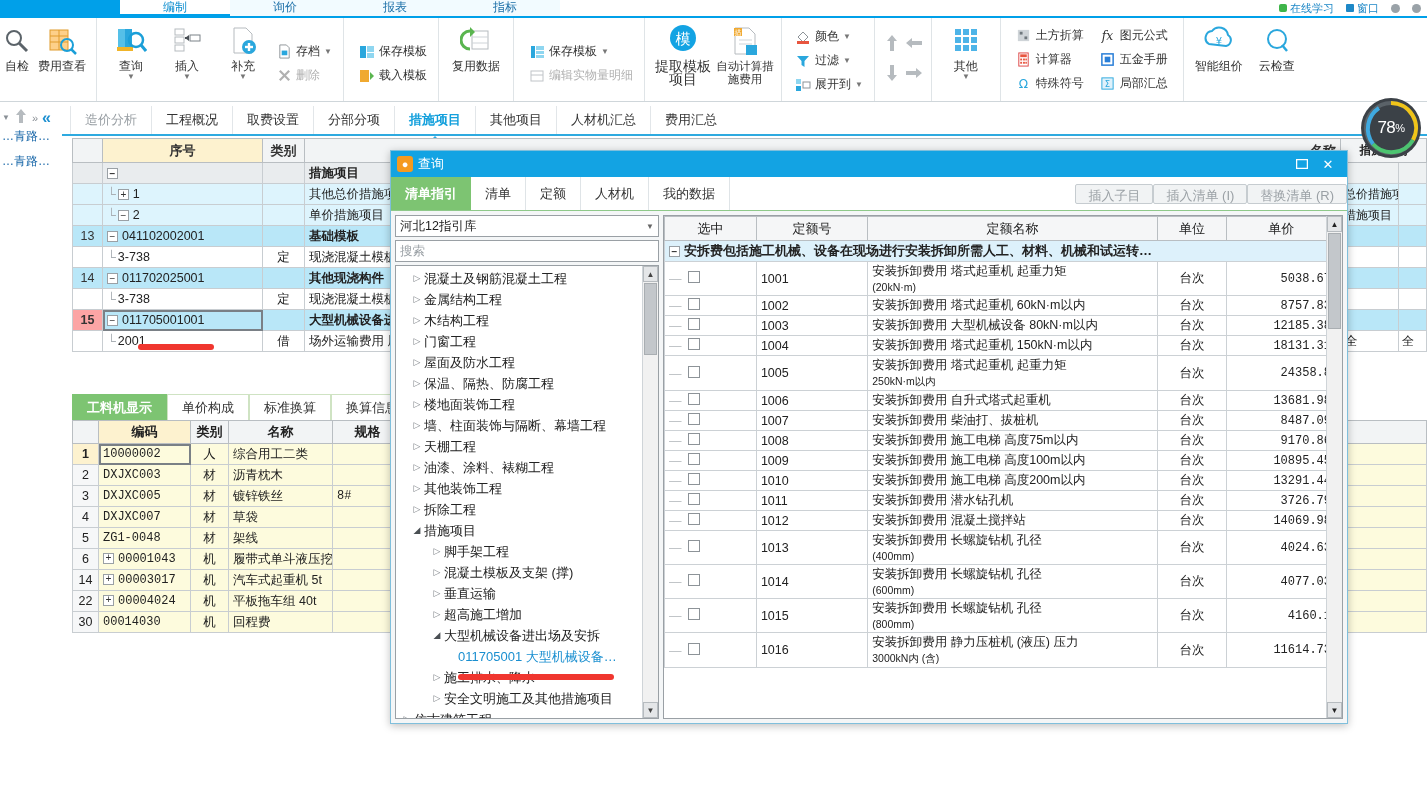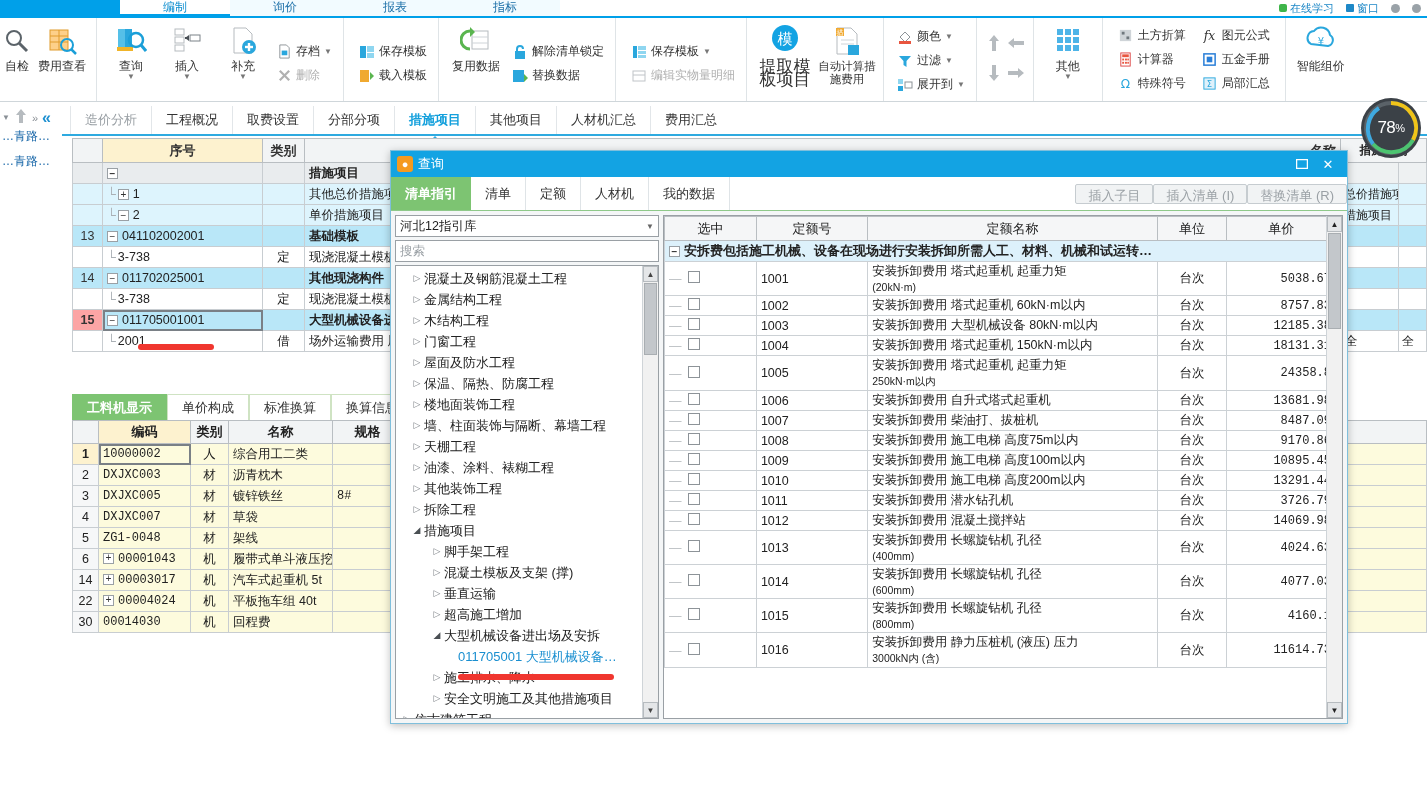--- a/index.html
+++ b/index.html
@@ -340,40 +340,20 @@
           <svg width="32" height="32" viewBox="0 0 32 32">
             <rect x="12" y="6" width="16" height="18" fill="#fff" stroke="#b6bbbf"></rect>
             <line x1="12" y1="12" x2="28" y2="12" stroke="#cfd4d8"></line>
               <line x1="12" y1="18" x2="28" y2="18" stroke="#cfd4d8"></line>
             <path d="M10 6 a9 9 0 0 0 0 18" fill="none" stroke="#5ab54f" stroke-width="3"></path>
             <path d="M10 2 l5 5 l-5 5 z" fill="#5ab54f"></path>
           </svg>
         </span>
         <span class="lbl">复用数据</span>
       </div>
-      <div class="col-small" style="padding-top:12px;">
-        <div class="small-btn">
-          <span class="sico">
-            <svg width="16" height="16" viewBox="0 0 16 16">
-                <rect x="3" y="7" width="10" height="8" fill="#2aa7dd"></rect>
-                <path d="M5 7 V5 a3 3 0 0 1 6 0" fill="none" stroke="#2aa7dd" stroke-width="2"></path>
-              </svg>
-          </span>
-          <span>解除清单锁定</span>
-        </div>
-        <div class="small-btn">
-          <span class="sico">
-            <svg width="16" height="16" viewBox="0 0 16 16">
-                <rect x="1" y="2" width="11" height="12" fill="#2aa7dd"></rect>
-                <path d="M12 6 l4 4 l-4 4 z" fill="#5ab54f"></path>
-              </svg>
-          </span>
-          <span>替换数据</span>
-        </div>
-      </div>
     </div>
 
     <div class="rgroup">
       <div class="col-small" style="padding-top:12px; padding-left:6px;">
         <div class="small-btn">
           <span class="sico">
             <svg width="16" height="16" viewBox="0 0 16 16">
                 <rect x="2" y="2" width="4" height="12" fill="#2aa7dd"></rect>
                 <rect x="7" y="2" width="8" height="4" fill="#8fd6f0"></rect>
                 <rect x="7" y="7" width="8" height="3" fill="#8fd6f0"></rect>
@@ -396,21 +376,21 @@
     </div>
 
     <div class="rgroup">
       <div class="big-btn" style="width:64px;">
         <span class="ico">
           <svg width="34" height="34" viewBox="0 0 34 34">
               <circle cx="17" cy="14" r="13" fill="#13a3e3"></circle>
               <text x="17" y="20" font-size="15" fill="#fff" text-anchor="middle" font-family="DejaVu Sans">模</text>
             </svg>
         </span>
-        <span class="lbl two" style="font-size:17px;">提取模板项目</span>
+        <span class="lbl two" style="font-size:14px;">提取模板项目</span>
       </div>
       <div class="big-btn" style="width:60px;">
         <span class="ico">
           <svg width="32" height="32" viewBox="0 0 32 32">
             <path d="M6 3 h14 l6 6 v20 h-20 z" fill="#fff" stroke="#b6bbbf"></path>
             <rect x="5" y="3" width="8" height="8" fill="#f0a930"></rect>
             <text x="9" y="10" font-size="7" fill="#fff" text-anchor="middle" font-family="DejaVu Sans">措</text>
             <line x1="10" y1="15" x2="23" y2="15" stroke="#cfd4d8"></line>
               <line x1="10" y1="19" x2="23" y2="19" stroke="#cfd4d8"></line>
             <rect x="17" y="20" width="11" height="10" fill="#2aa7dd"></rect>
@@ -563,20 +543,29 @@
     <div class="rgroup">
       <div class="big-btn" style="width:58px;">
         <span class="ico">
           <svg width="32" height="30" viewBox="0 0 32 30">
               <path d="M6 18 a7 7 0 0 1 3 -13 a9 9 0 0 1 16 4 a6 6 0 0 1 -2 11 z" fill="none" stroke="#2aa7dd" stroke-width="2"></path>
               <text x="16" y="19" font-size="10" fill="#2aa7dd" text-anchor="middle" font-family="DejaVu Sans">¥</text>
             </svg>
         </span>
         <span class="lbl">智能组价</span>
       </div>
+      <div class="big-btn" style="width:58px;">
+        <span class="ico">
+          <svg width="32" height="30" viewBox="0 0 32 30">
+              <circle cx="16" cy="13" r="9" fill="none" stroke="#2aa7dd" stroke-width="2"></circle>
+              <line x1="21" y1="19" x2="26" y2="25" stroke="#2aa7dd" stroke-width="2.5"></line>
+            </svg>
+        </span>
+        <span class="lbl">云检查</span>
+      </div>
     </div>
   </div>
 
   <div class="viewbar">
     <div class="navtools">
       <span style="font-size:8px;">▼</span>
       <span><svg width="14" height="18" viewBox="0 0 14 18">
             <path d="M7 2 l5 6 h-3 v8 h-4 v-8 h-3 z" fill="#b6bbbf"></path>
           </svg></span>
       <span style="color:#8a9096;font-size:11px;">»</span>

